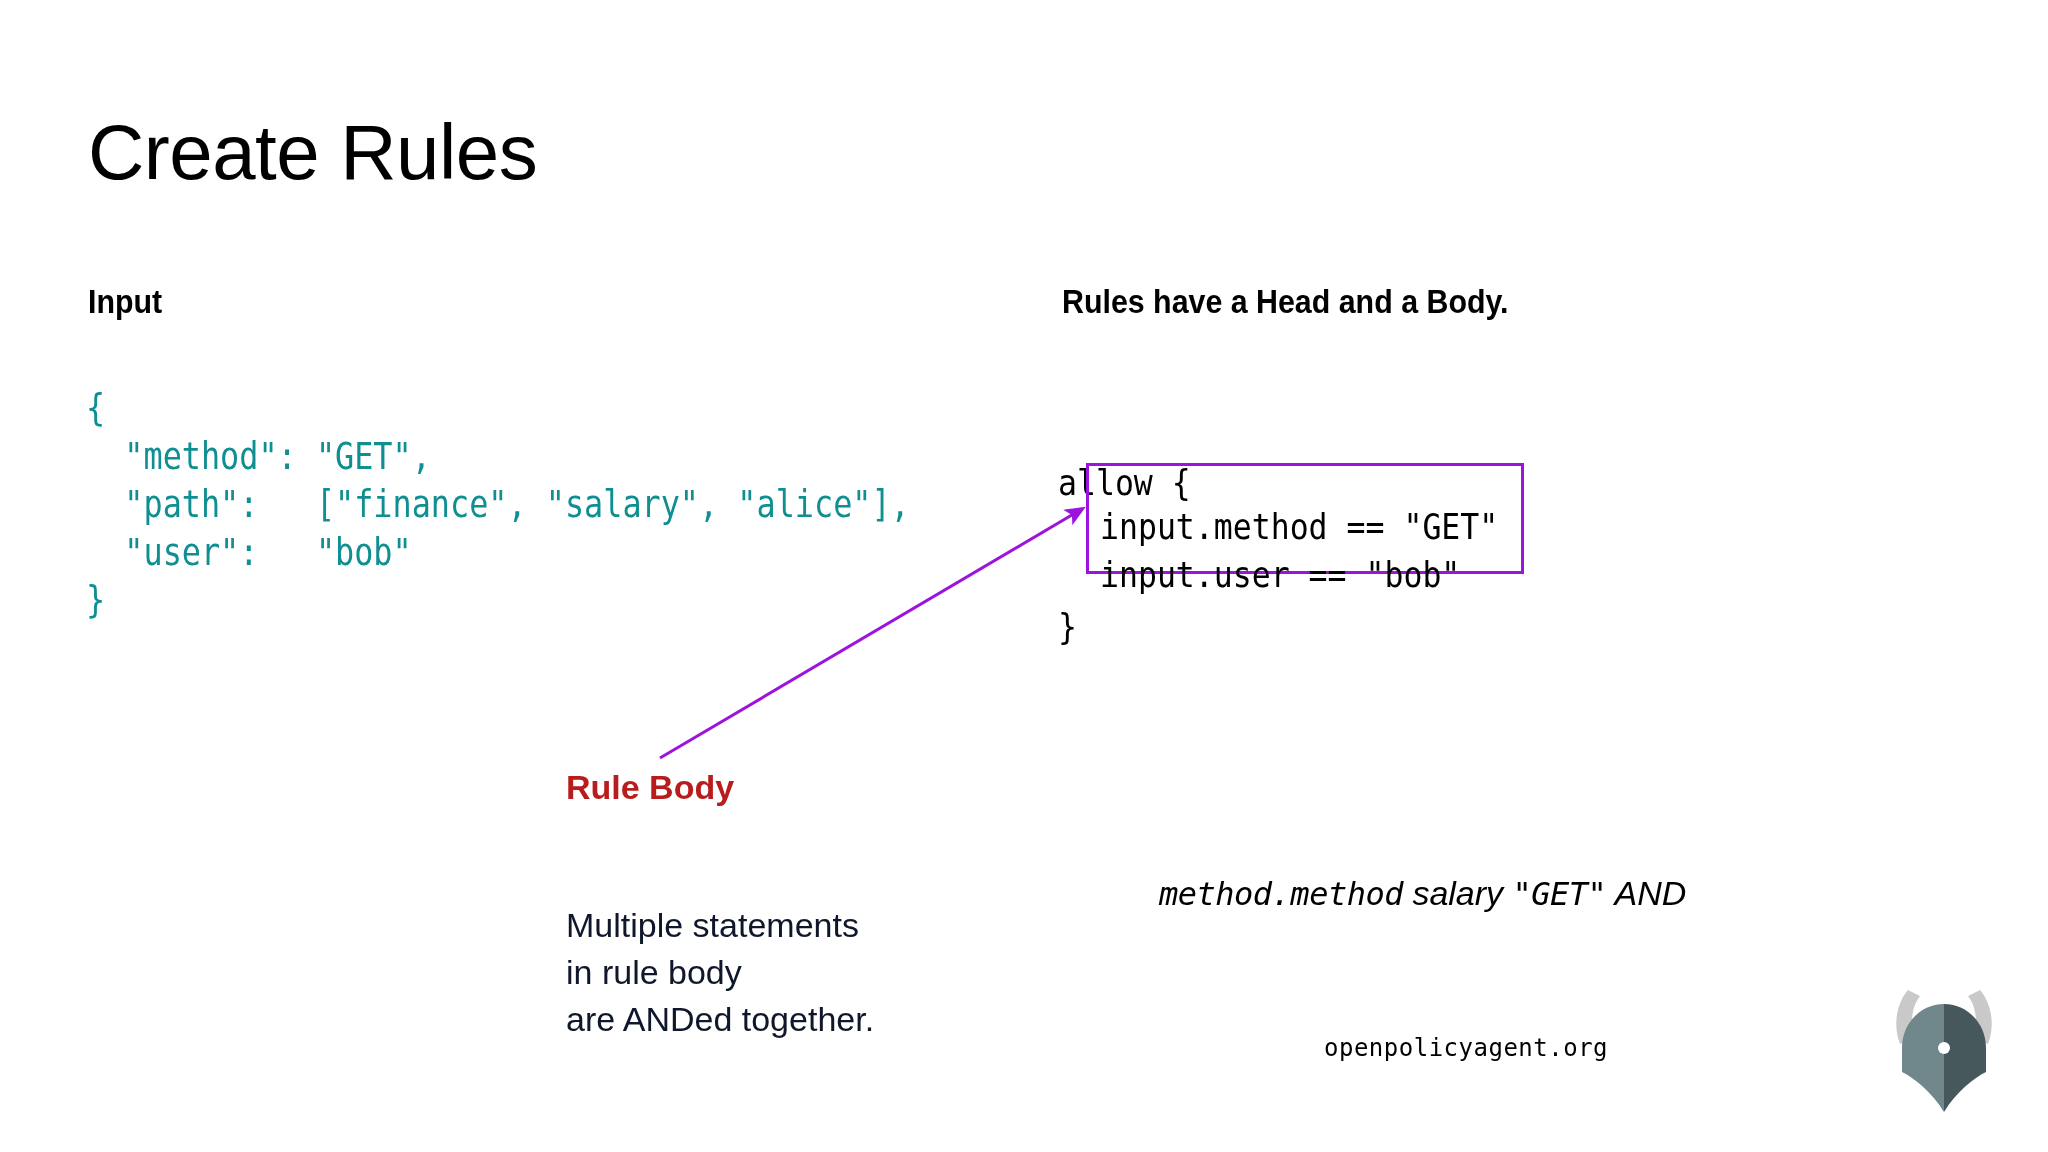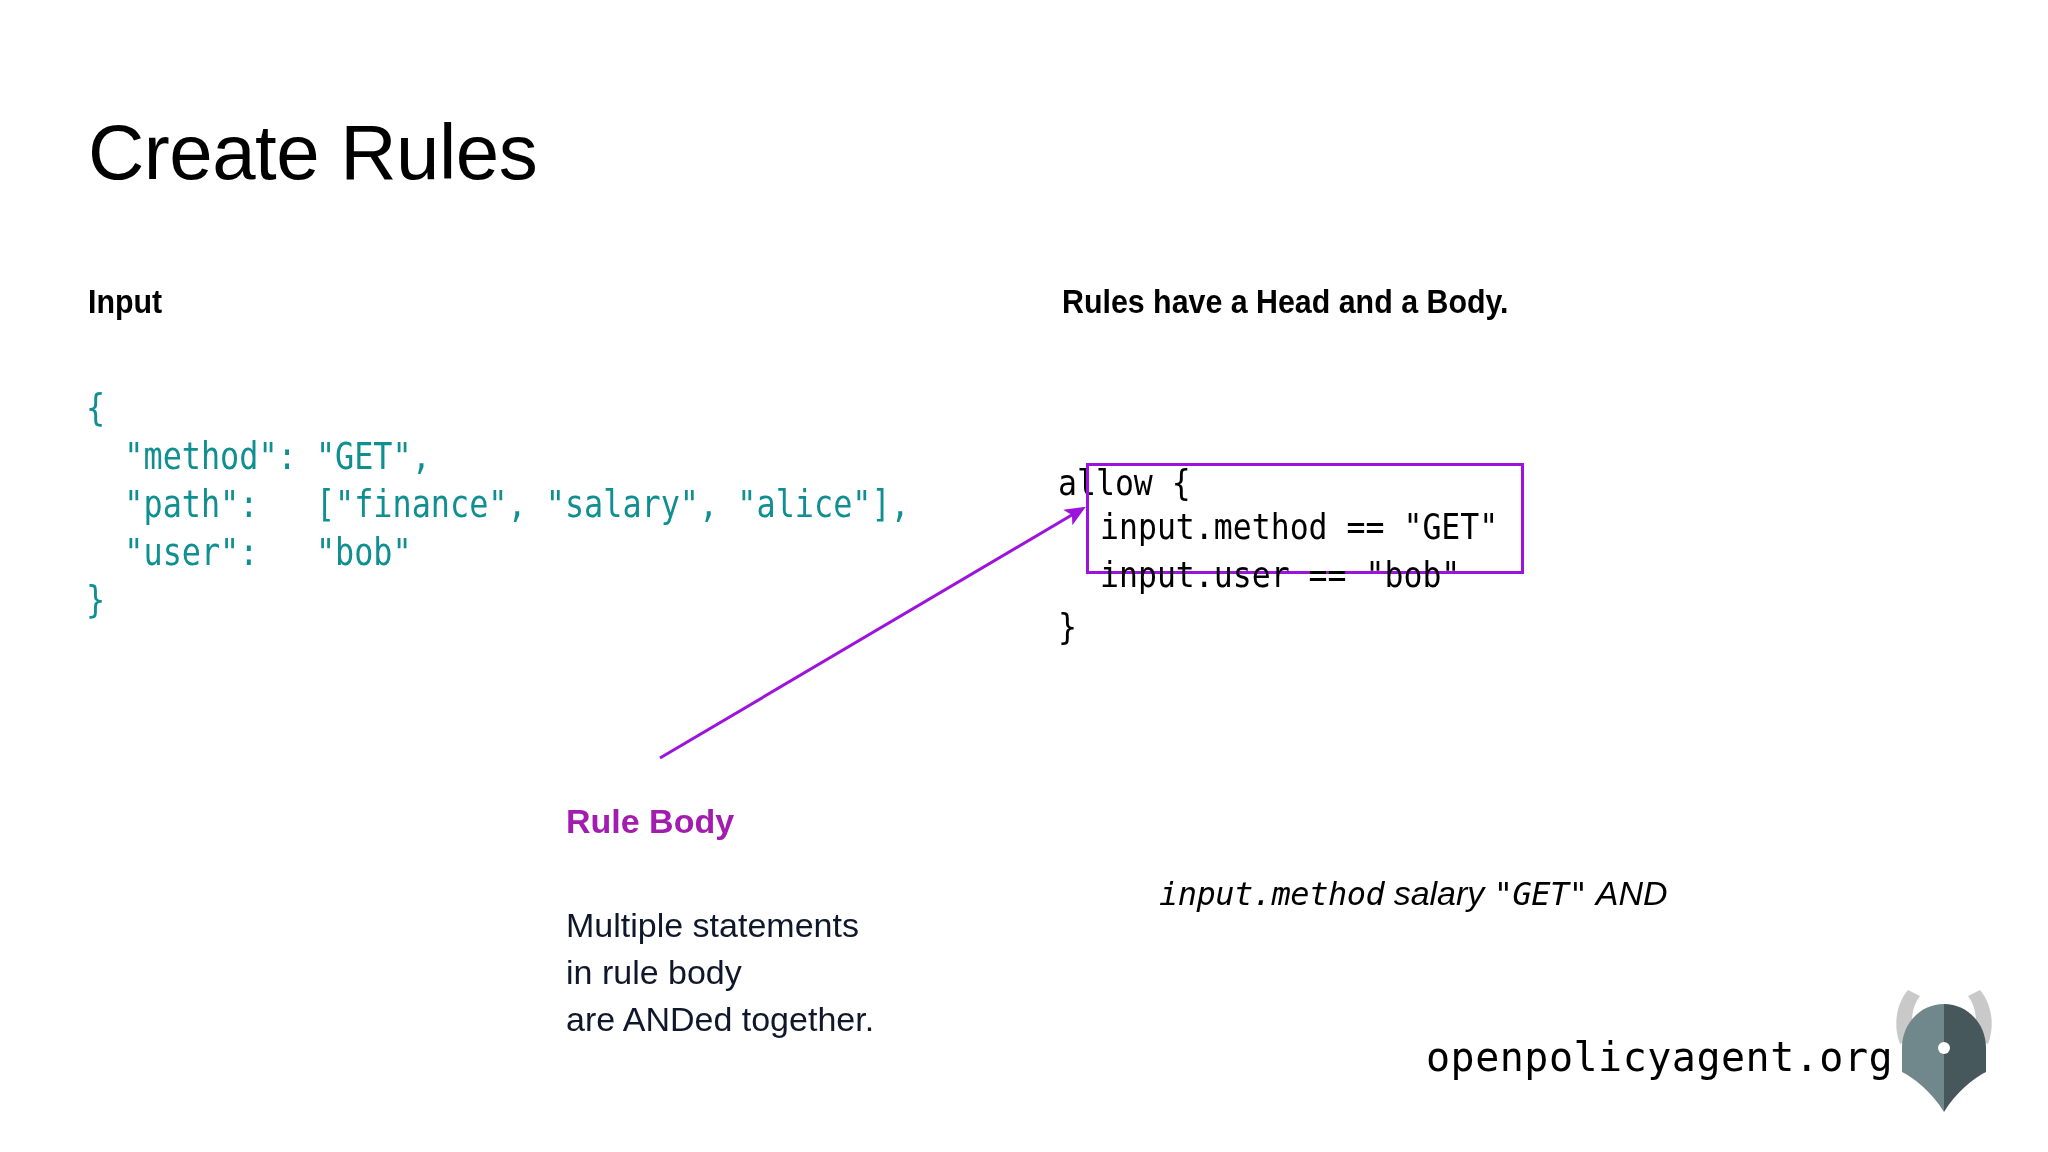--- a/index.html
+++ b/index.html
@@ -122,25 +122,25 @@
     width: 470px;
     height: 280px;
     overflow: visible;
     pointer-events: none;
   }
 
   
   #rule-body-label {
     position: absolute;
     left: 566px;
-    top: 802px;
+    top: 768px;
     font-family: "Liberation Sans", sans-serif;
     font-weight: 700;
     font-size: 34px;
-    color: #a21caf;
+    color: #b91c1c;
     white-space: pre;
   }
   #rule-body-note {
     position: absolute;
     left: 566px;
     top: 868px;
     font-family: "Liberation Sans", sans-serif;
     font-weight: 400;
     font-size: 34px;
     line-height: 47px;
@@ -164,24 +164,24 @@
     font-family: "DejaVu Sans Mono", "Liberation Mono", monospace;
     font-style: italic;
     font-size: 32px;
     letter-spacing: -0.5px;
   }
   #explanation .line2, #explanation .line3 { padding-left: 26px; }
 
   
   #footer-url {
     position: absolute;
-    left: 1426px;
+    left: 1324px;
     top: 1034px;
     font-family: "DejaVu Sans Mono", "Liberation Mono", monospace;
-    font-size: 40px;
+    font-size: 24px;
     letter-spacing: 0.5px;
     color: #000000;
     white-space: pre;
     text-align: right;
   }
 
   #opa-logo {
     position: absolute;
     left: 1874px;
     top: 982px;
@@ -224,21 +224,21 @@
     <line x1="20" y1="258" x2="442" y2="9" stroke="#9d13de" stroke-width="3" marker-end="url(#arrowhead)"></line>
   </svg>
 
   <div id="rule-body-label">Rule Body</div>
 
   <pre id="rule-body-note">Multiple statements
 in rule body
 are ANDed together.</pre>
 
   <div id="explanation">
-    <div class="line2"><span class="mono">input.method</span><span> salary </span><span class="mono">"GET"</span><span> AND</span></div>
+    <div class="line2"><span class="mono">method.method</span><span> salary </span><span class="mono">"GET"</span><span> AND</span></div>
     
   </div>
 
   <div id="footer-url">openpolicyagent.org</div>
 
   <svg id="opa-logo" viewBox="0 0 140 140" width="140" height="140">
 
     <path d="M34 8 C 22 22, 19 44, 26 62 L 40 55 C 36 40, 38 24, 46 14 Z" fill="#c9c9c9"></path>
 
     <path d="M106 8 C 118 22, 121 44, 114 62 L 100 55 C 104 40, 102 24, 94 14 Z" fill="#c9c9c9"></path>

